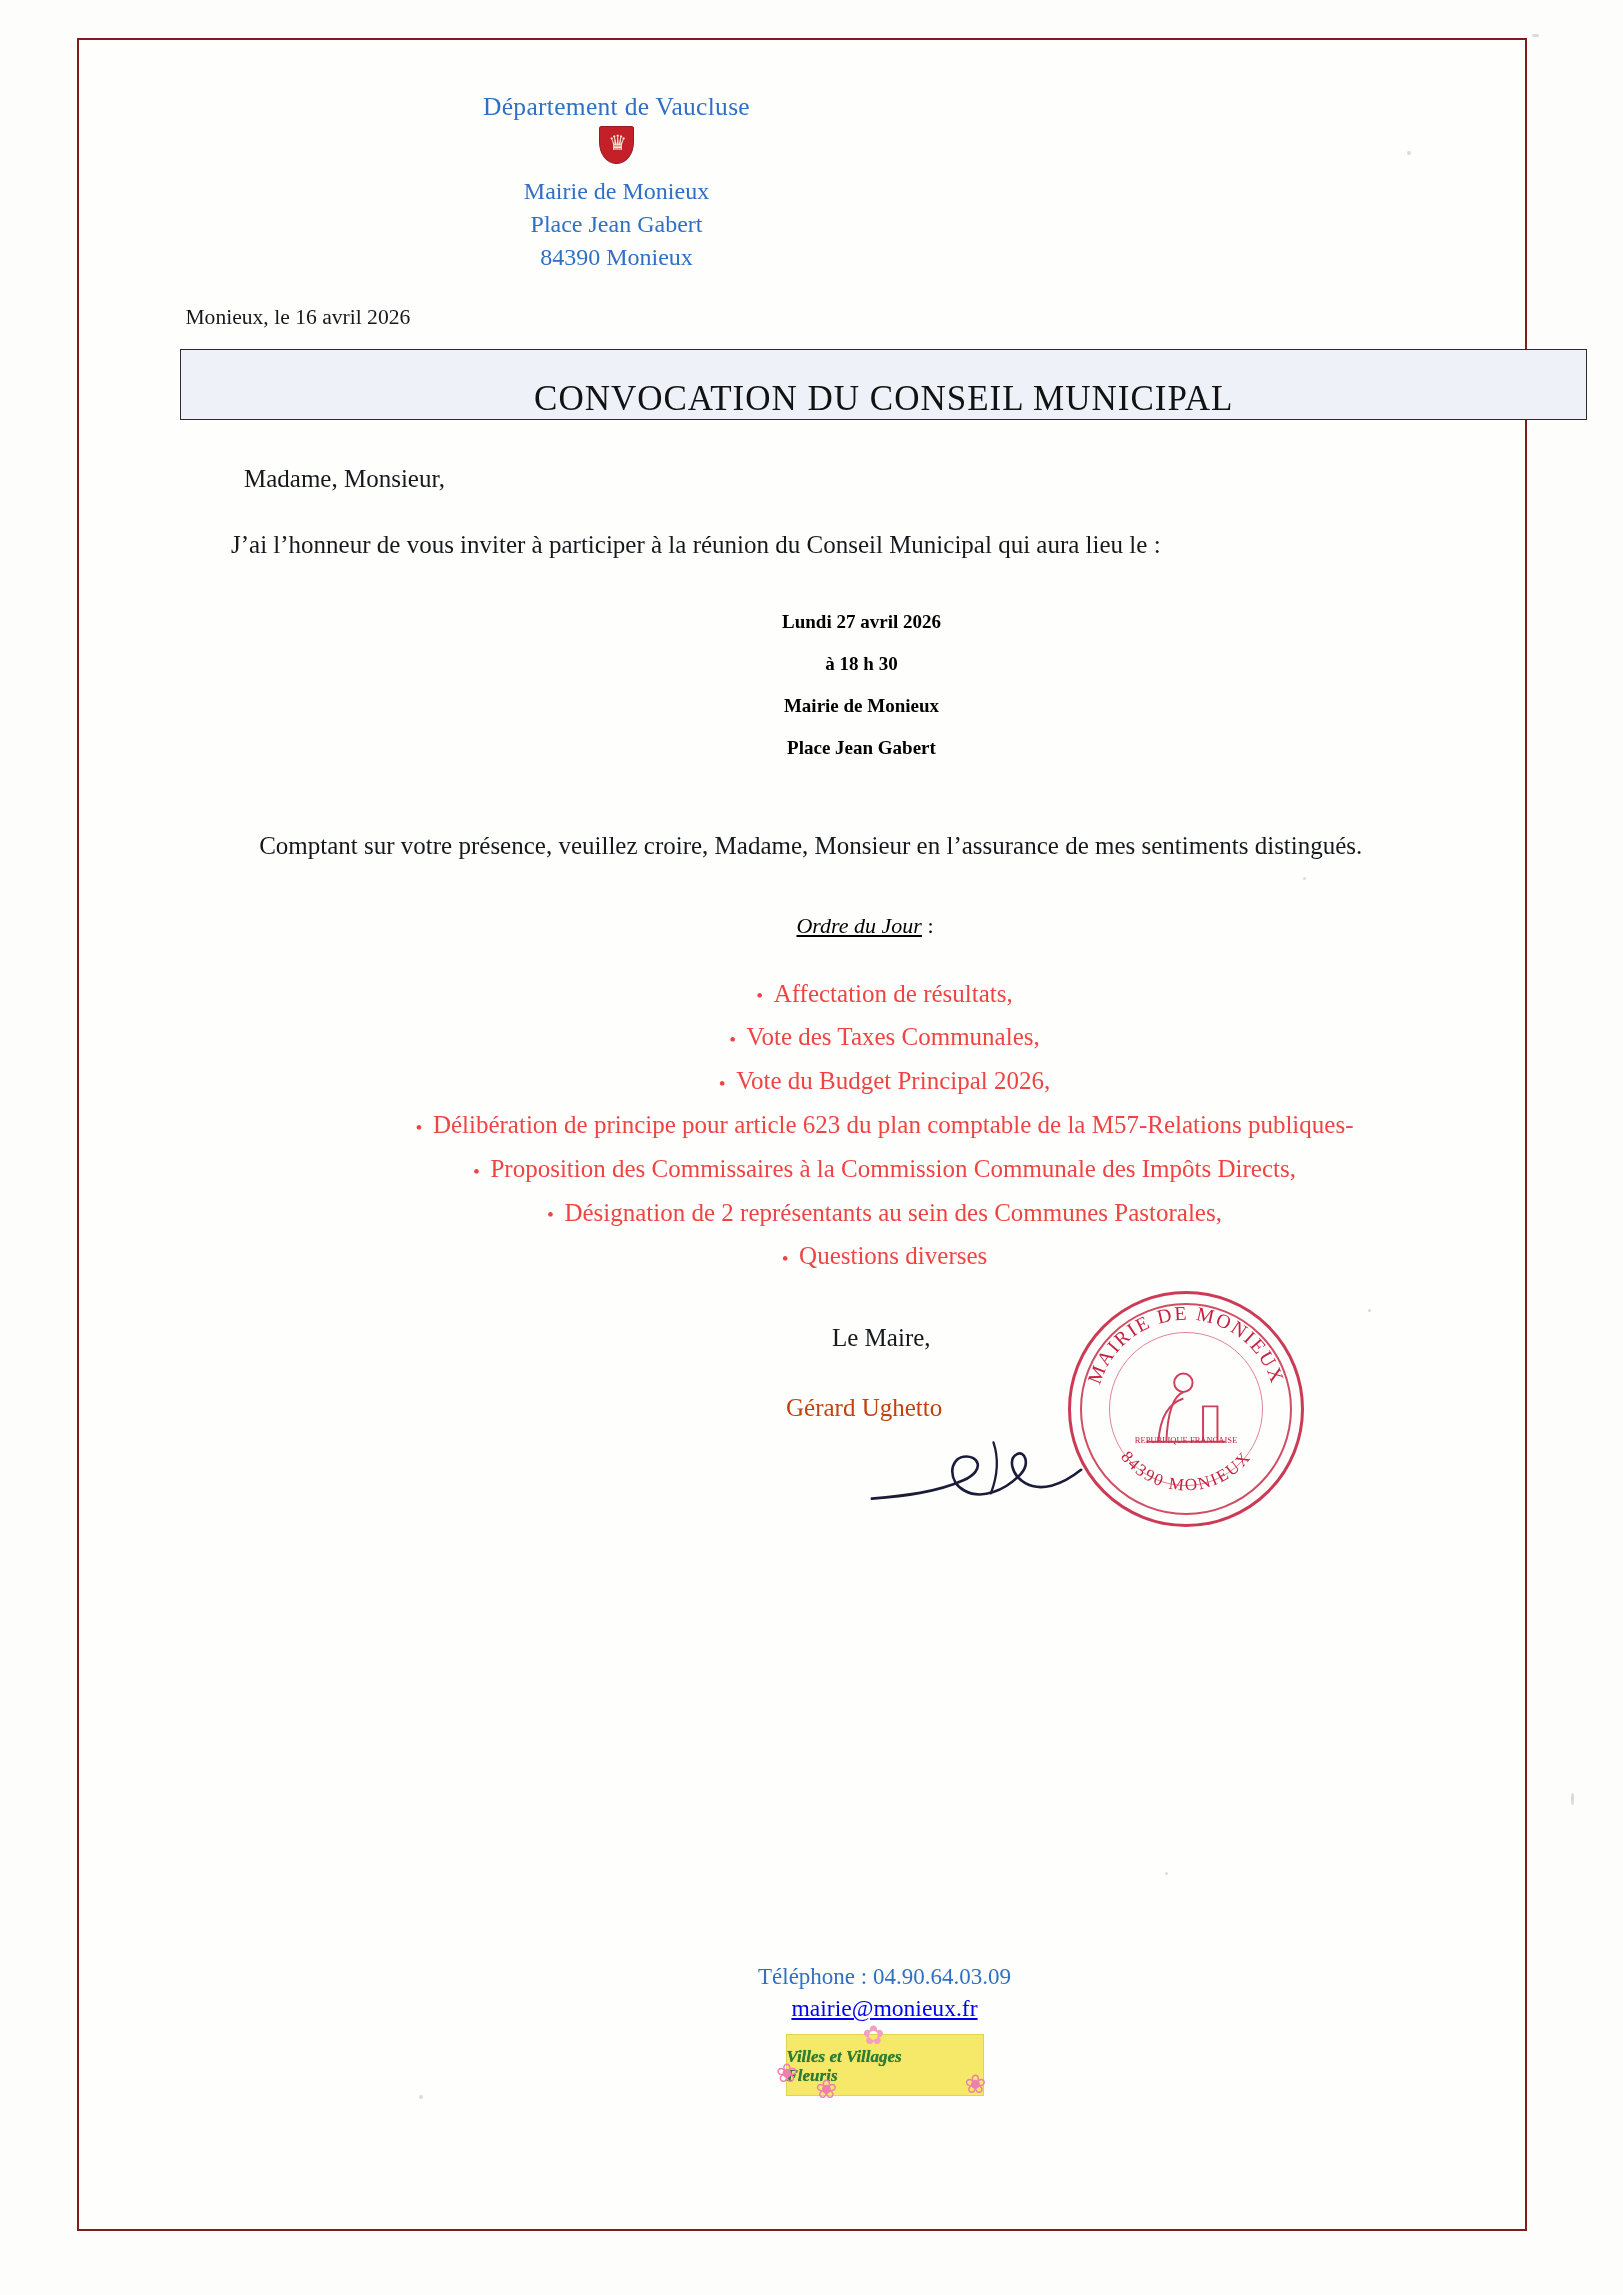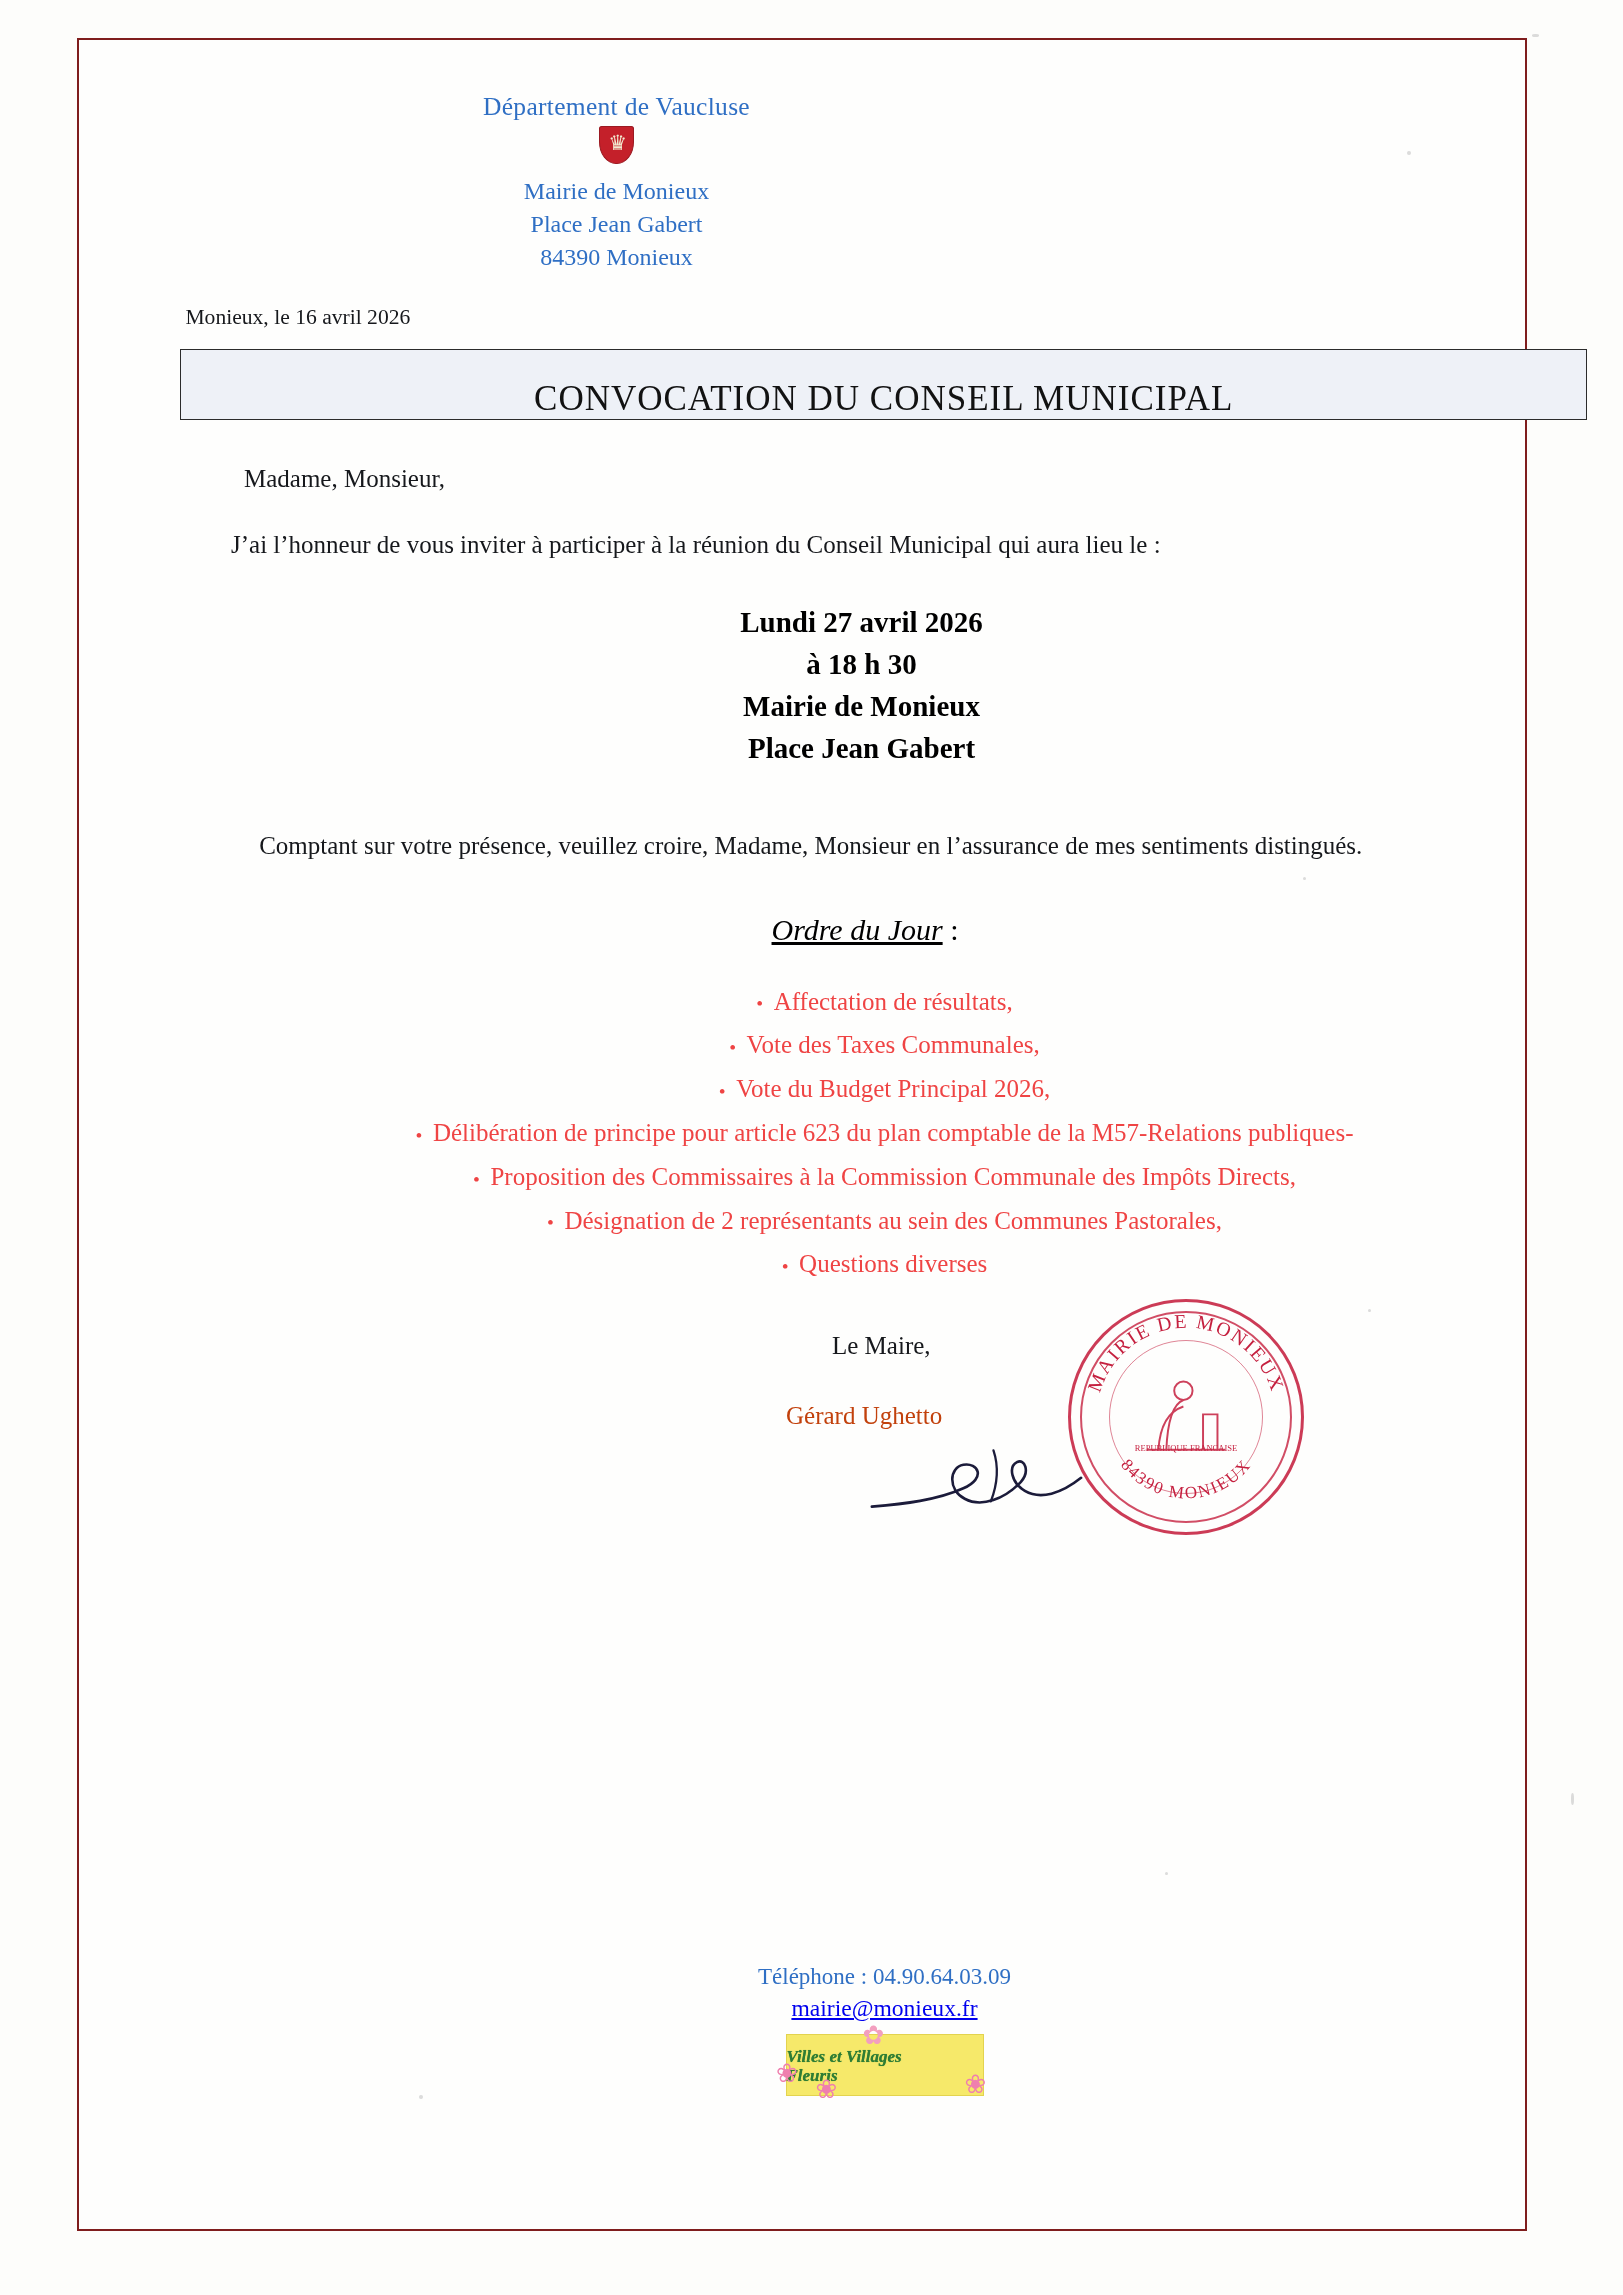--- a/index.html
+++ b/index.html
@@ -116,36 +116,36 @@
     margin-left: 73px;
   }
   .intro {
     margin-top: 38px;
     margin-left: 60px;
   }
   .meeting {
     margin-top: 42px;
     text-align: center;
     font-weight: bold;
-    font-size: 29px;
+    font-size: 19px;
     line-height: 42px;
     margin-left: -46px;
   }
   .closing {
     margin-top: 56px;
     margin-left: 9.2px;
     width: 1401px;
     text-align: justify;
     text-indent: 79px;
     line-height: 42px;
   }
   .agenda-title {
     margin-top: 46px;
     text-align: center;
-    font-size: 30px;
+    font-size: 22px;
     margin-left: -39px;
   }
   .agenda-title .u {
     font-style: italic;
     text-decoration: underline;
   }
   .agenda {
     margin-top: 34px;
     list-style: none;
     padding: 0;

